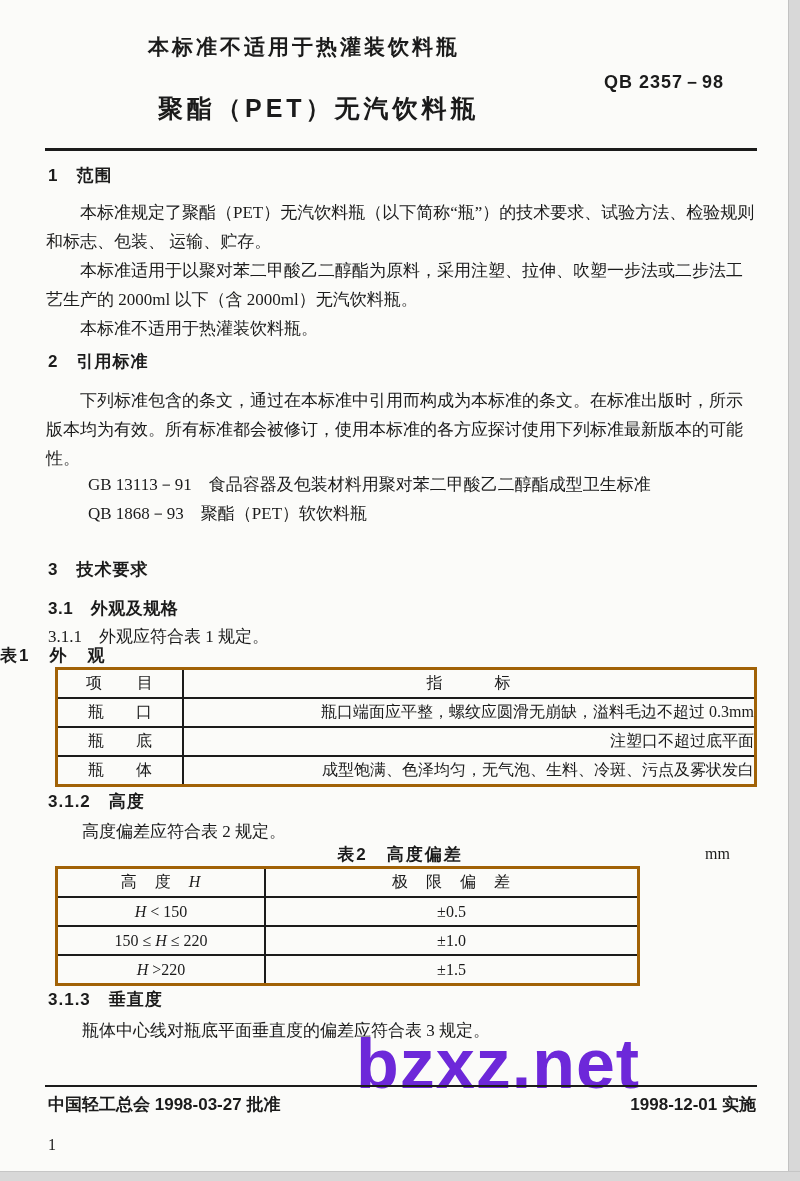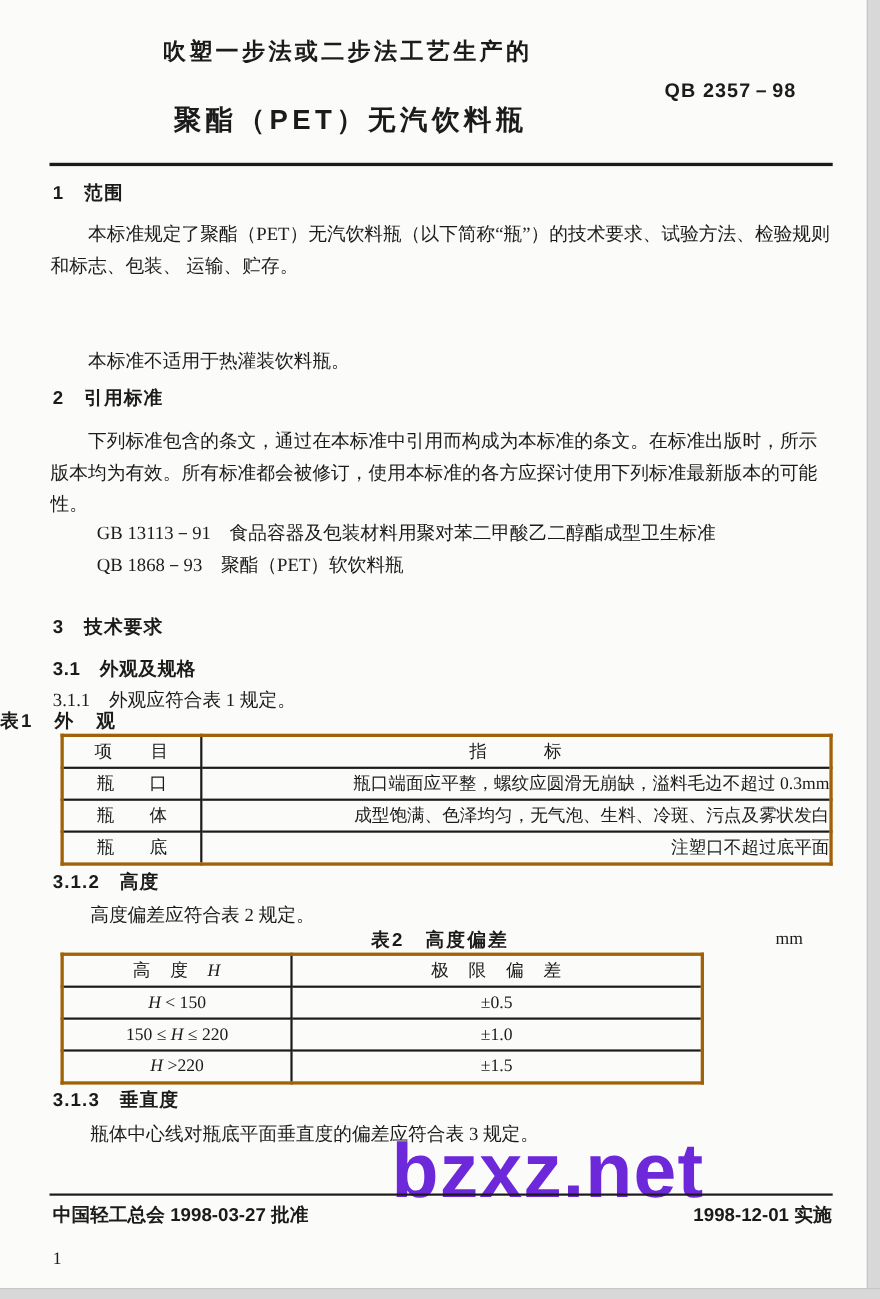--- a/index.html
+++ b/index.html
@@ -66,27 +66,28 @@
   .page-num{top:1136px;left:48px;font-size:16px;}
   .content{z-index:1;}
 </style>
 </head>
 <body>
 
 <div class="page">
 
   <div class="abs watermark" style="color: #6d28d9;">bzxz.net</div>
 
-  <div class="abs std-type sans content">吹塑一步法或二步法工艺生产的</div>
+  <div class="abs std-type sans content">本标准不适用于热灌装饮料瓶</div>
   <div class="abs std-code sans content">QB 2357－98</div>
   <div class="abs doc-title sans content">聚酯（PET）无汽饮料瓶</div>
   <div class="abs header-rule content"></div>
 
   <div class="abs heading sans h-s1 content">1　范围</div>
   <div class="abs body-text indent p-s1a content">本标准规定了聚酯（PET）无汽饮料瓶（以下简称“瓶”）的技术要求、试验方法、检验规则和标志、包装、 运输、贮存。</div>
+  <div class="abs body-text indent p-s1b content">本标准适用于以聚对苯二甲酸乙二醇酯为原料，采用注塑、拉伸、吹塑一步法或二步法工艺生产的 2000ml 以下（含 2000ml）无汽饮料瓶。</div>
   <div class="abs body-text indent p-s1c content">本标准不适用于热灌装饮料瓶。</div>
 
   <div class="abs heading sans h-s2 content">2　引用标准</div>
   <div class="abs body-text indent p-s2 content">下列标准包含的条文，通过在本标准中引用而构成为本标准的条文。在标准出版时，所示版本均为有效。所有标准都会被修订，使用本标准的各方应探讨使用下列标准最新版本的可能性。</div>
   <ul class="abs ref-list content">
     <li>GB 13113－91　食品容器及包装材料用聚对苯二甲酸乙二醇酯成型卫生标准</li>
     <li>QB 1868－93　聚酯（PET）软饮料瓶</li>
   </ul>
 
   <div class="abs heading sans h-s3 content">3　技术要求</div>
@@ -100,26 +101,26 @@
         <th class="c1">项　　目</th>
         <th>指　　　标</th>
       </tr>
     </thead>
     <tbody>
       <tr>
         <td class="c1">瓶　　口</td>
         <td class="spec">瓶口端面应平整，螺纹应圆滑无崩缺，溢料毛边不超过 0.3mm</td>
       </tr>
       <tr>
+        <td class="c1">瓶　　底</td>
+        <td class="spec">注塑口不超过底平面</td>
+      </tr>
+      <tr>
         <td class="c1">瓶　　体</td>
         <td class="spec">成型饱满、色泽均匀，无气泡、生料、冷斑、污点及雾状发白</td>
-      </tr>
-      <tr>
-        <td class="c1">瓶　　底</td>
-        <td class="spec">注塑口不超过底平面</td>
       </tr>
     </tbody>
   </table>
 
   <div class="abs heading sans h-s312 content">3.1.2　高度</div>
   <div class="abs body-text p-s312 content">高度偏差应符合表 2 规定。</div>
 
   <div class="abs cap2 sans content">表2　高度偏差</div>
   <div class="abs unit content">mm</div>
   <table class="abs t2 content">

